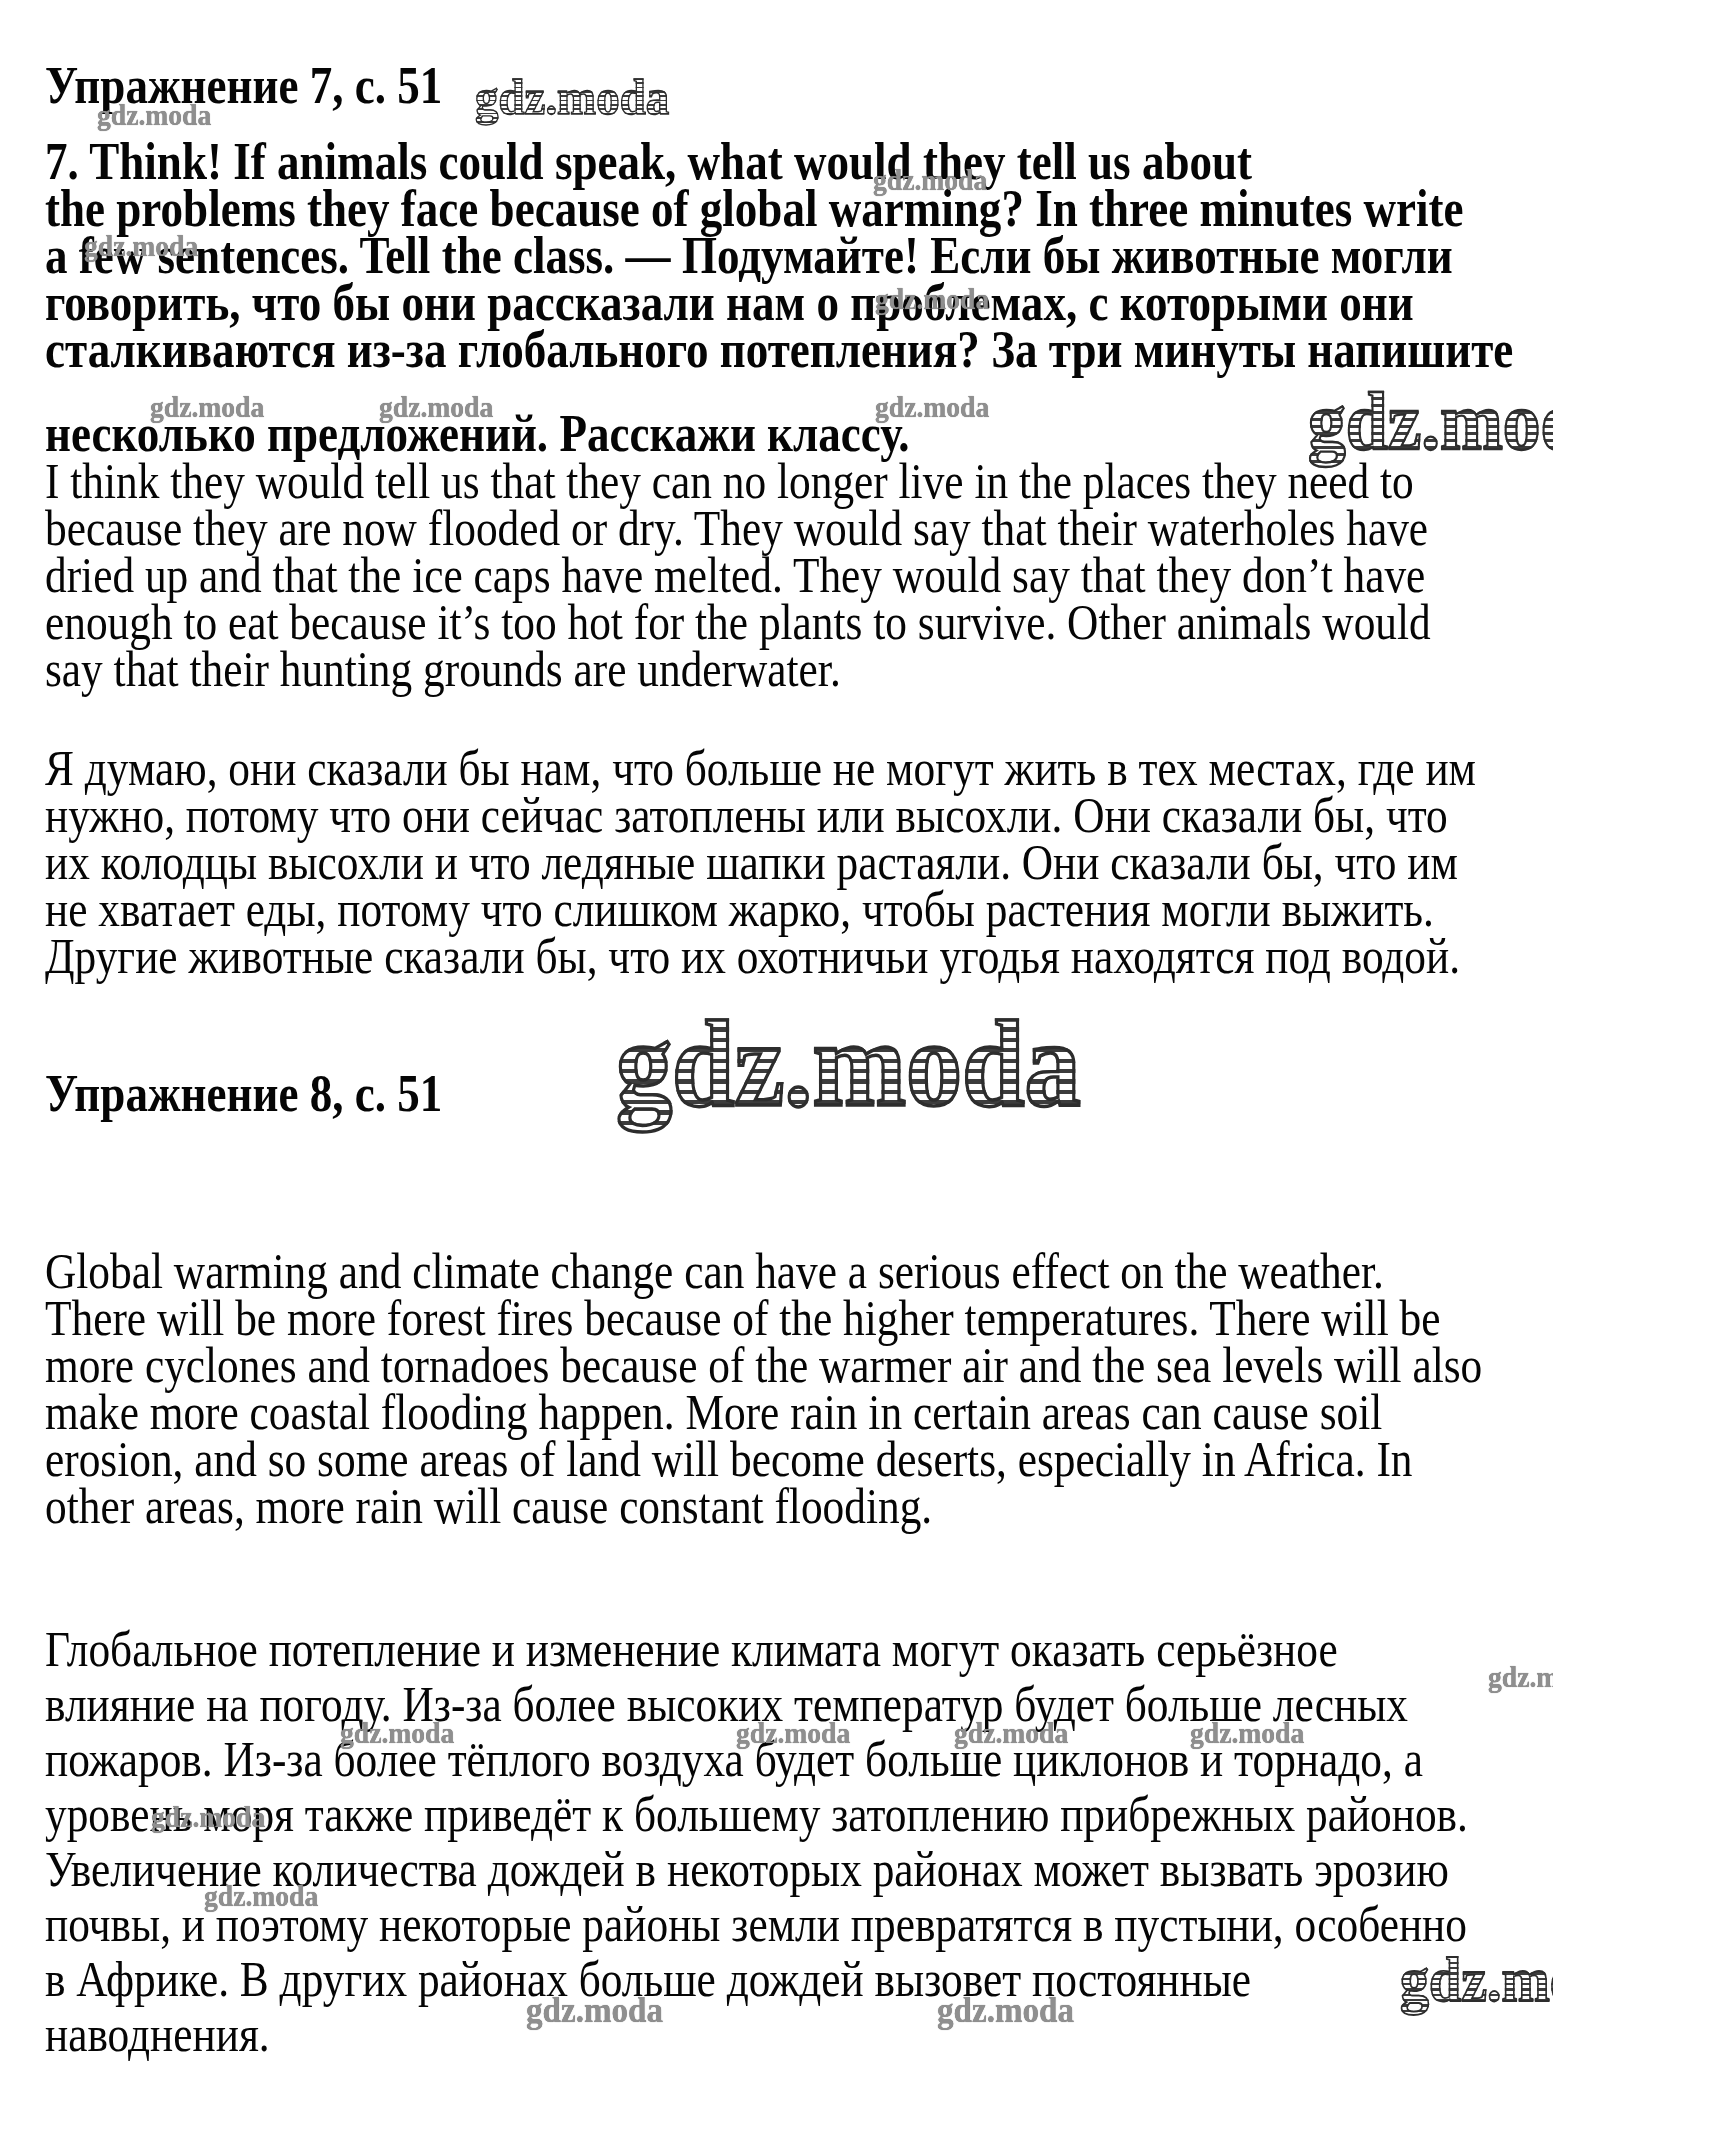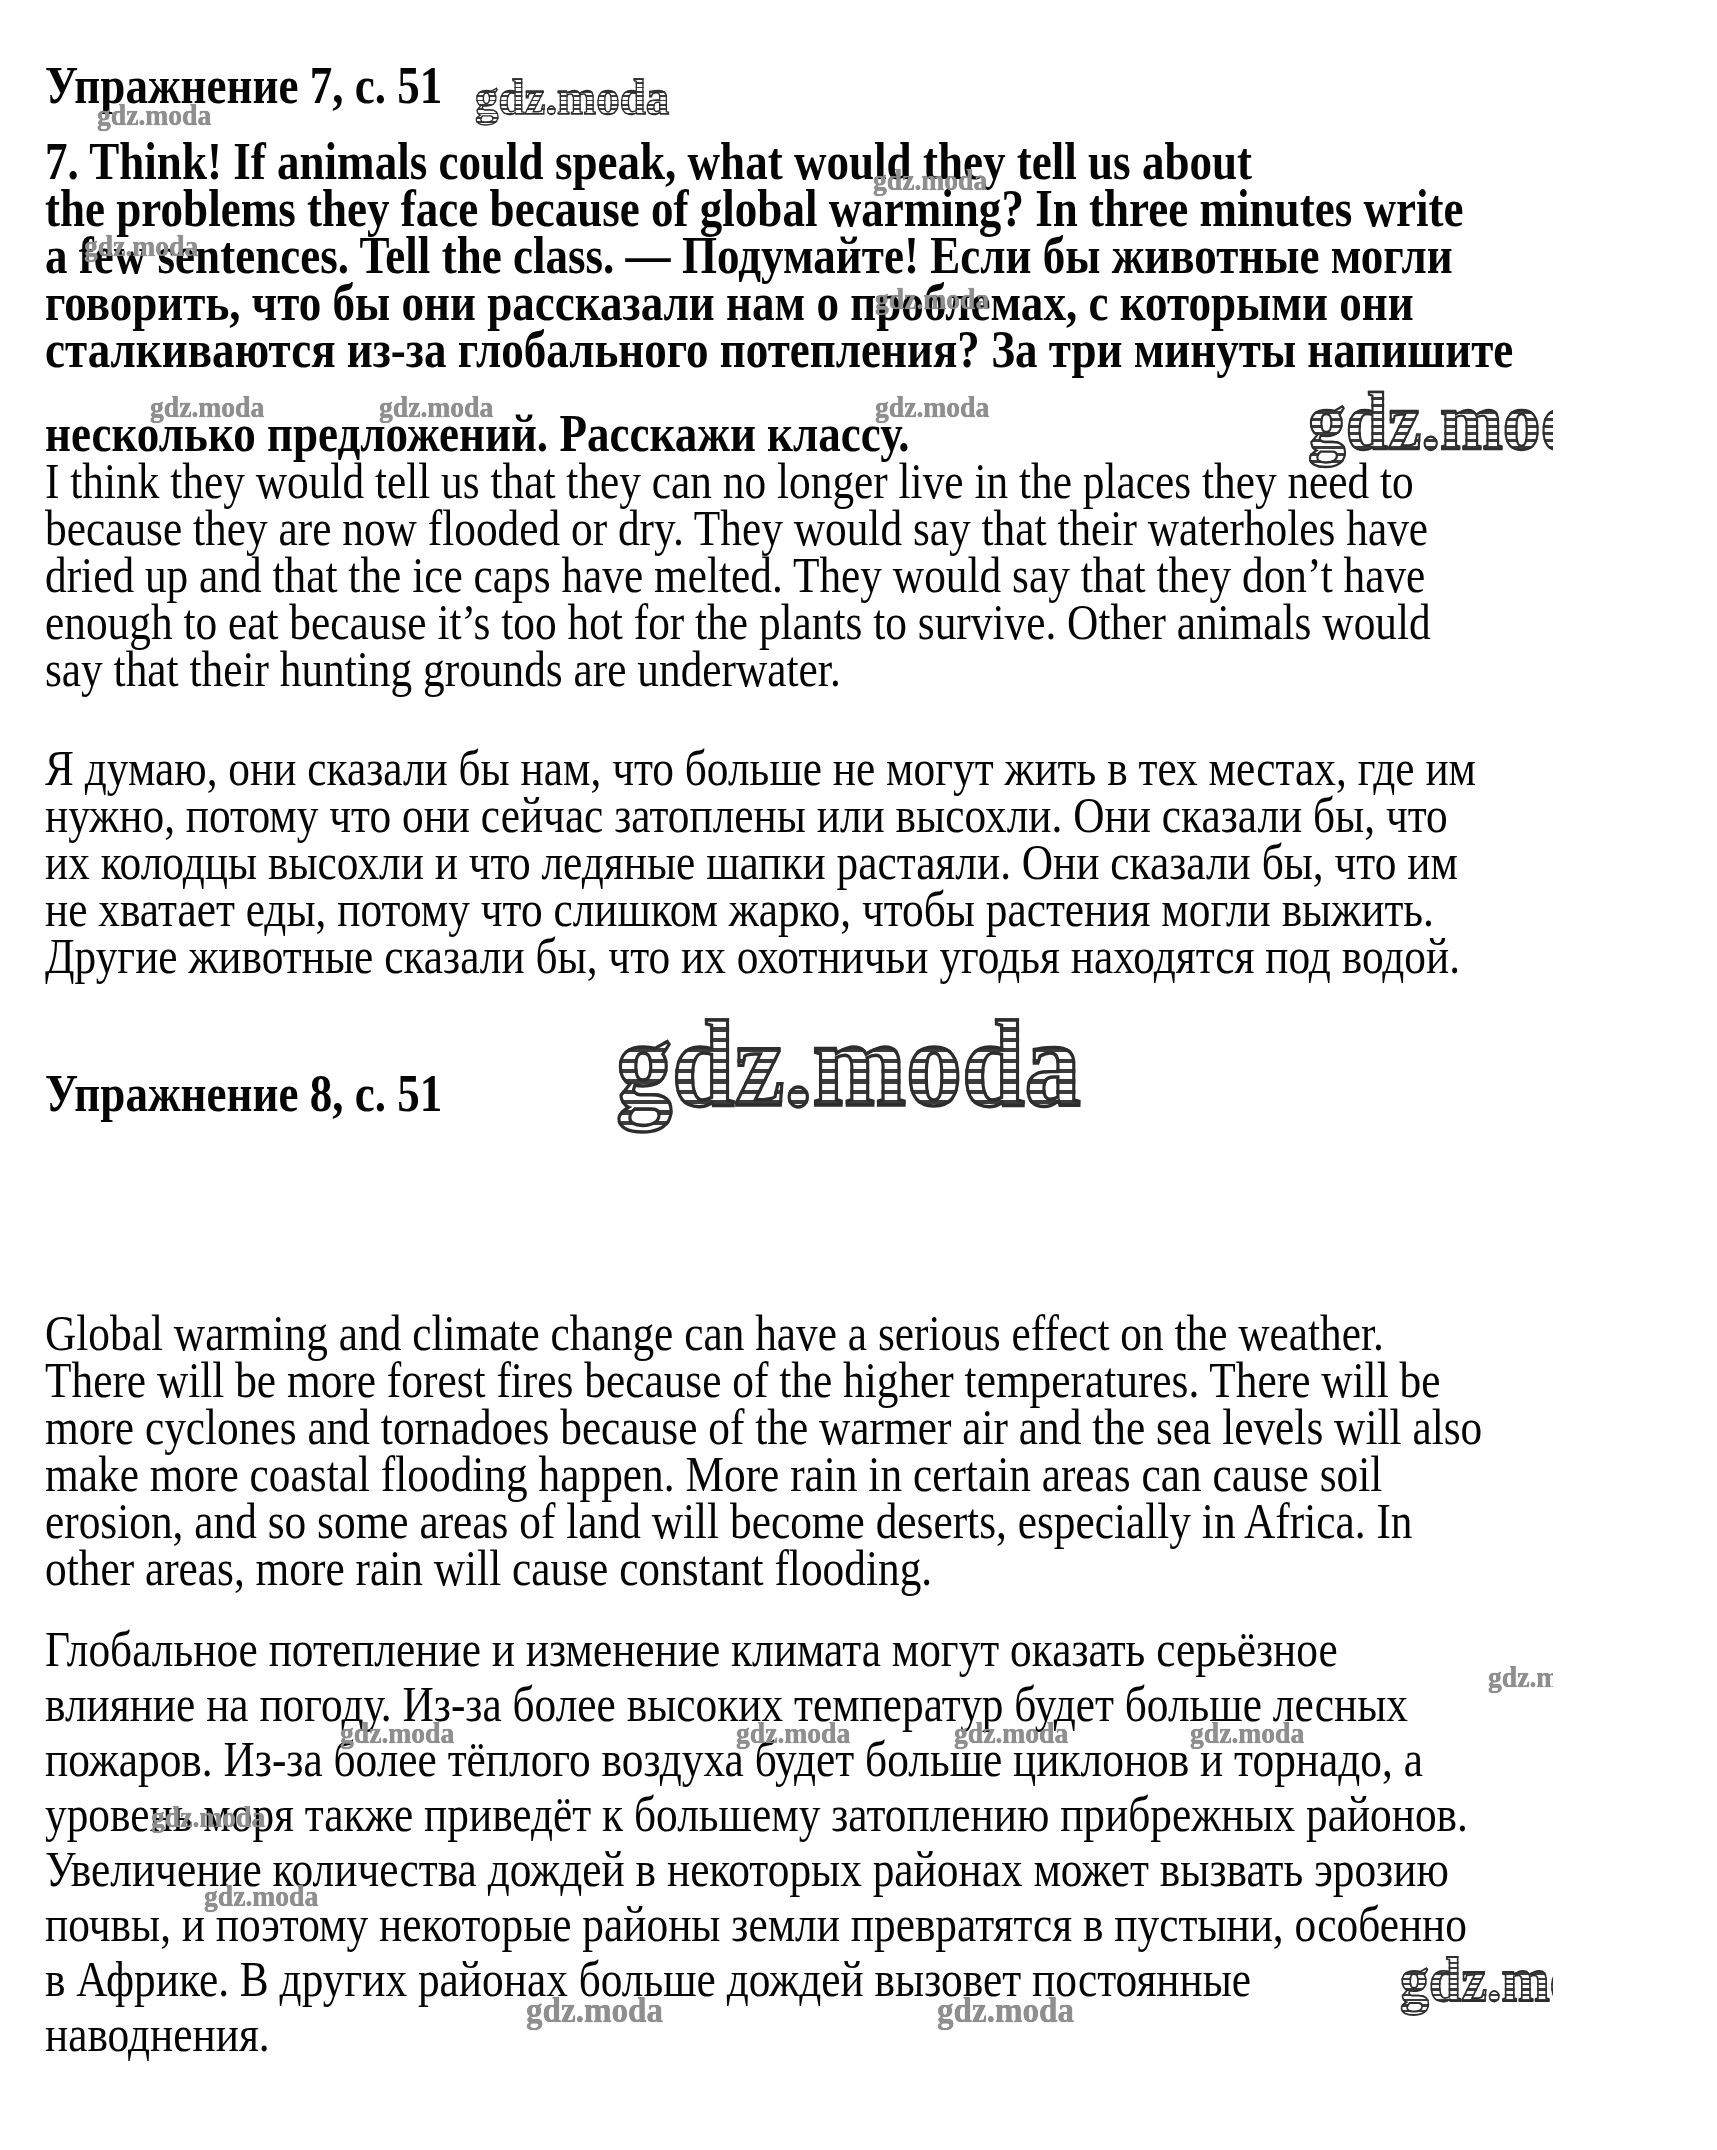--- a/index.html
+++ b/index.html
@@ -86,21 +86,21 @@
       <div class="line">I think they would tell us that they can no longer live in the places they need to</div>
       <div class="line">because they are now flooded or dry. They would say that their waterholes have</div>
       <div class="line">dried up and that the ice caps have melted. They would say that they don’t have</div>
       <div class="line">enough to eat because it’s too hot for the plants to survive. Other animals would</div>
       <div class="line">say that their hunting grounds are underwater.</div>
     </div>
 
   <div class="heading" style="top:1067px">Упражнение 8, с. 51</div>
 
 
-  <div class="block" id="ex8-answer-en" style="top:1310px">
+  <div class="block" id="ex8-answer-en" style="top:1248px">
       <div class="line">Global warming and climate change can have a serious effect on the weather.</div>
       <div class="line">There will be more forest fires because of the higher temperatures. There will be</div>
       <div class="line">more cyclones and tornadoes because of the warmer air and the sea levels will also</div>
       <div class="line">make more coastal flooding happen. More rain in certain areas can cause soil</div>
       <div class="line">erosion, and so some areas of land will become deserts, especially in Africa. In</div>
       <div class="line">other areas, more rain will cause constant flooding.</div>
     </div>
 
   <div class="block lh67" id="ex8-answer-ru" style="top:1622px">
       <div class="line">Глобальное потепление и изменение климата могут оказать серьёзное</div>

